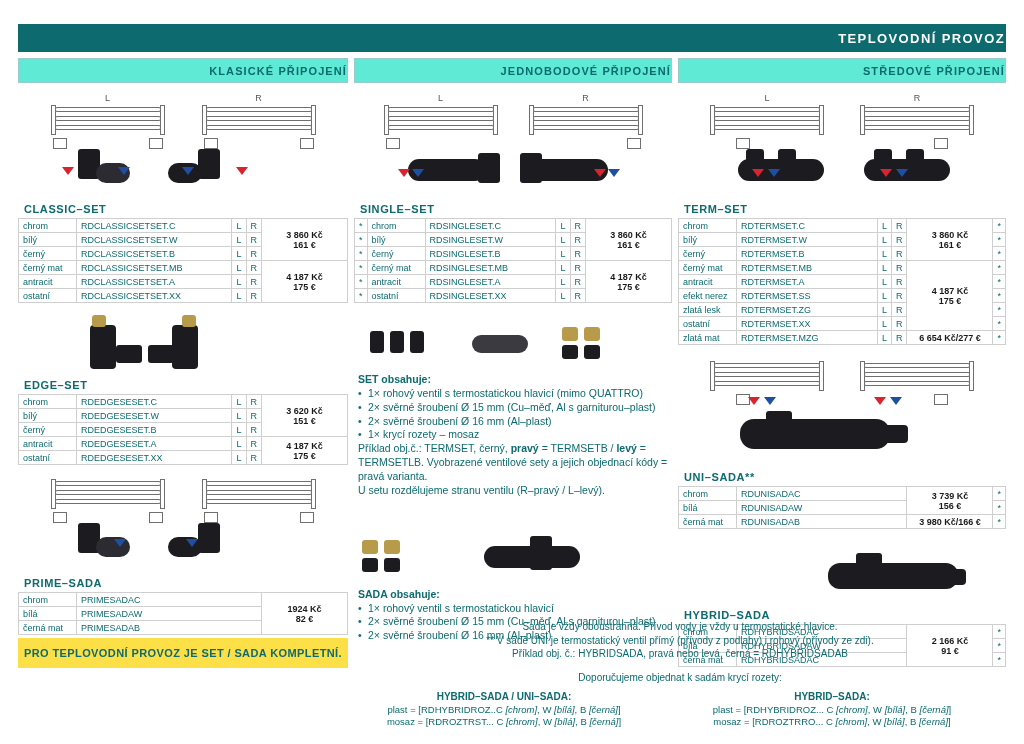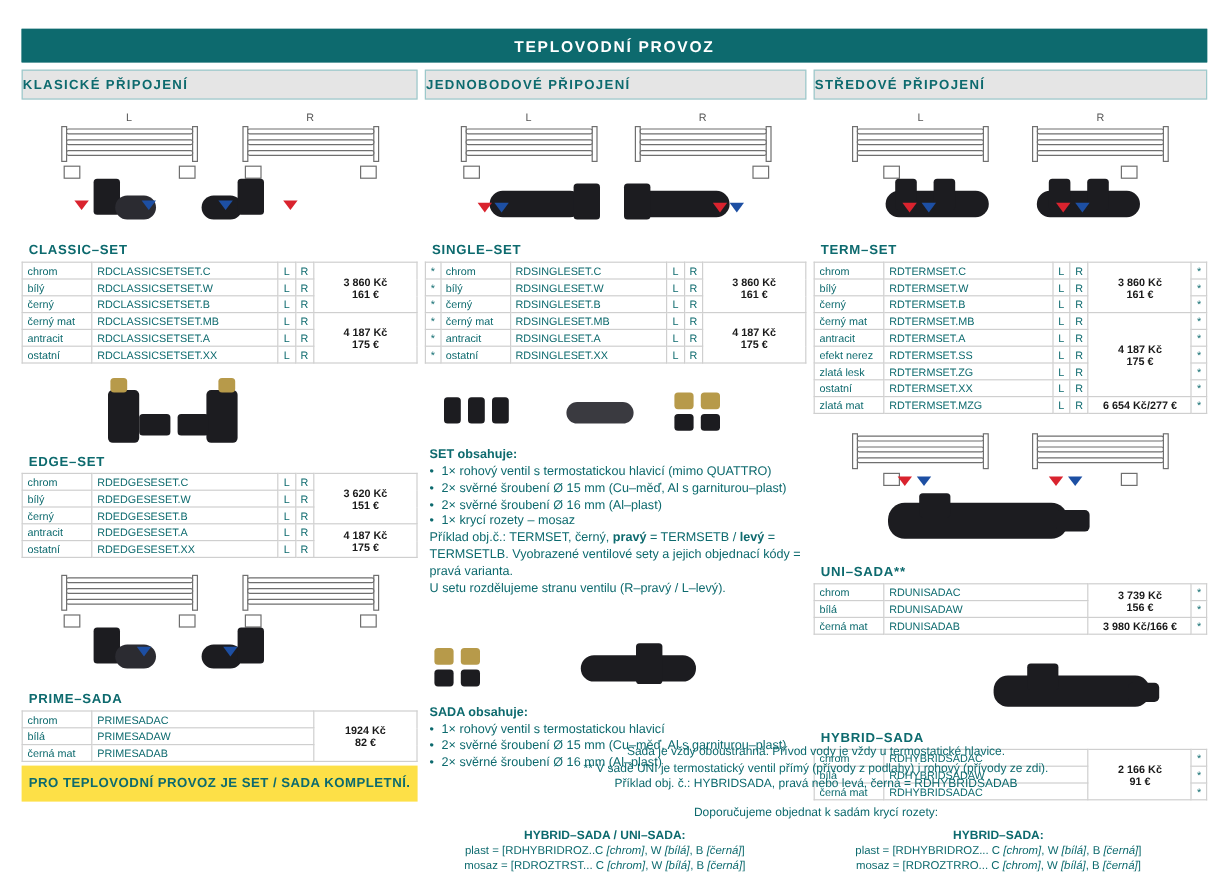--- a/index.html
+++ b/index.html
@@ -17,39 +17,39 @@
     left: 18px; top: 24px;
     width: 988px; height: 700px;
   }
   
   .banner {
     height: 28px;
     background: #0d6a6e;
     color: #ffffff;
     display: flex;
     align-items: center;
-    justify-content: center;
+    justify-content: flex-end;
     font-size: 13px;
     font-weight: bold;
     letter-spacing: 1.4px;
     border: 1px solid #0d6a6e;
   }
   
   .colheads {
     display: flex;
     margin-top: 6px;
     gap: 6px;
   }
   .colhead {
-    background: #e5e5e5;
+    background: #5eead4;
     color: #0d6a6e;
     font-size: 11px;
     font-weight: bold;
     letter-spacing: 1.1px;
-    text-align: left;
+    text-align: right;
     padding: 6px 0 5px 0;
     border: 1px solid #9cc9cb;
   }
   .colhead.c1 { width: 330px; }
   .colhead.c2 { width: 318px; }
   .colhead.c3 { width: 328px; }
 
   
   .cols { display: flex; gap: 6px; margin-top: 4px; }
   .col { position: relative; }

